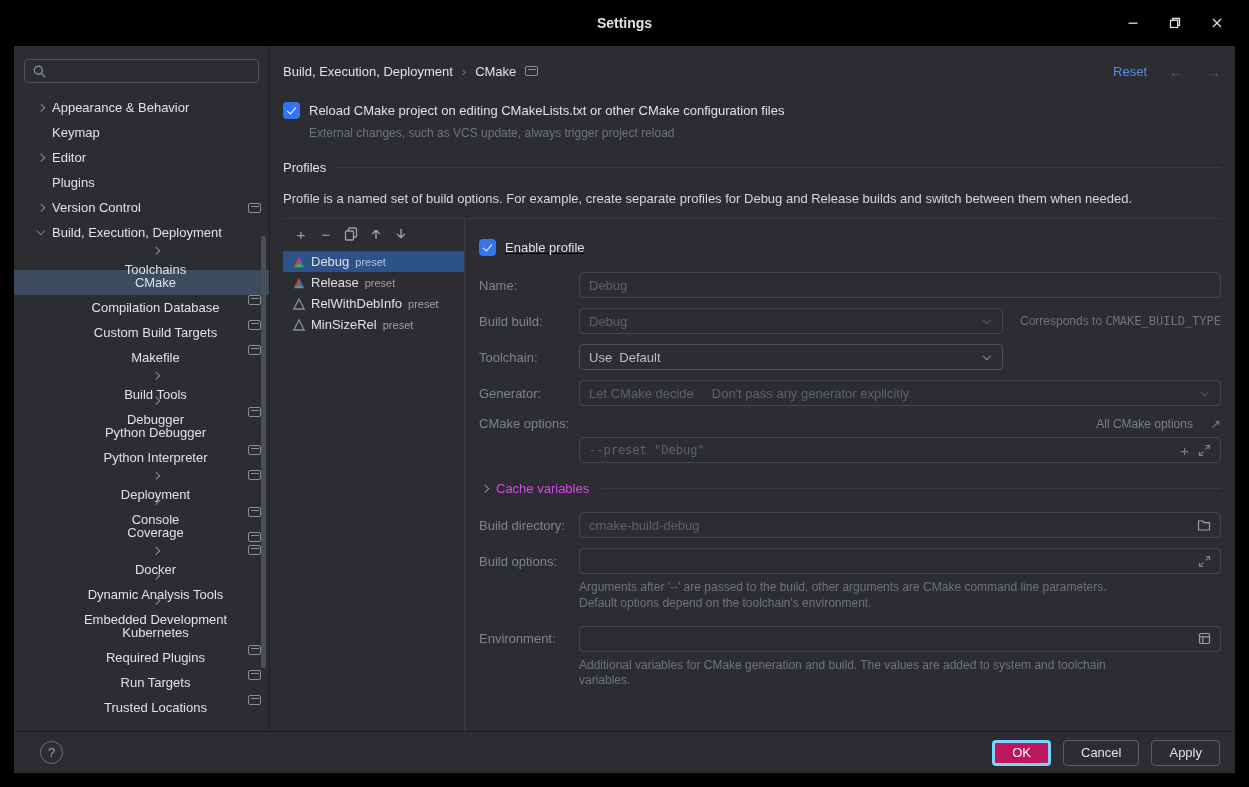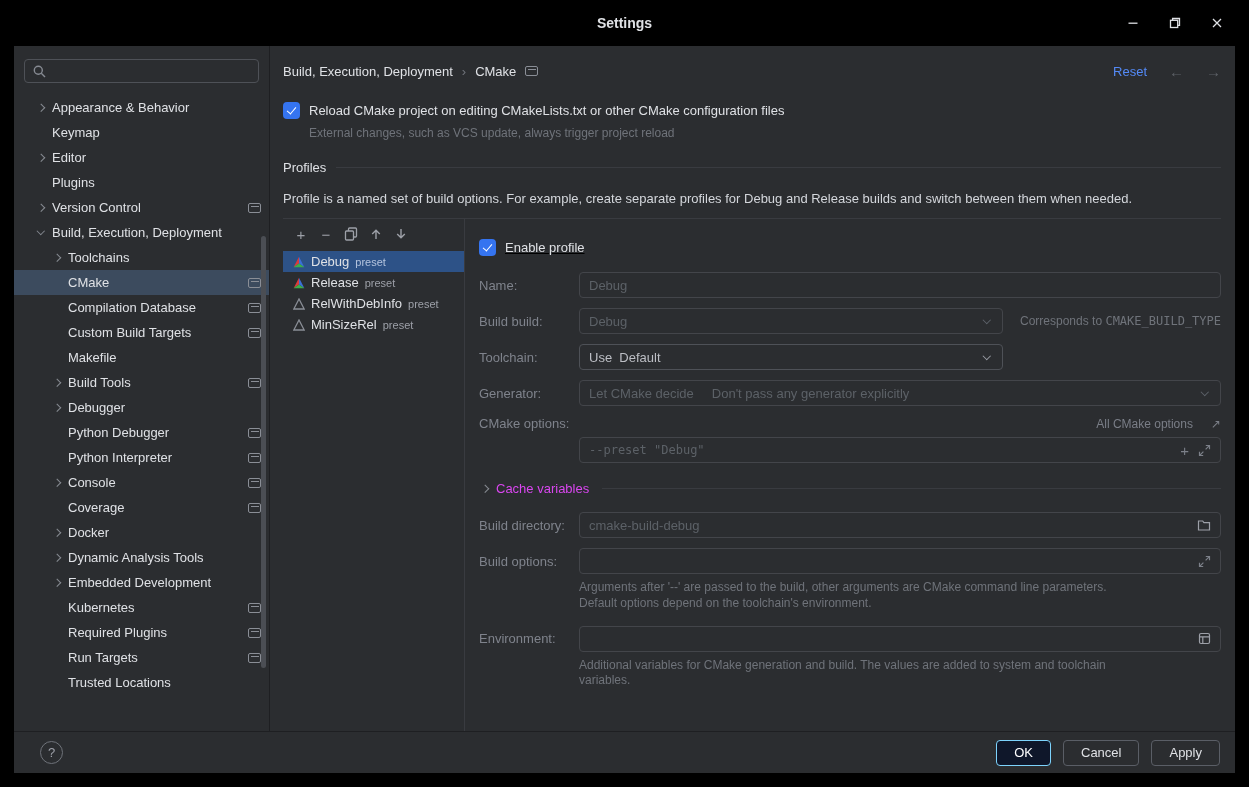--- a/index.html
+++ b/index.html
@@ -16,21 +16,21 @@
   .app { margin:0 14px 14px; height:727px; background:#2b2d30; display:flex; flex-direction:column; }
   .main { flex:1; display:flex; min-height:0; }
 
   
   .sidebar { width:256px; flex:none; border-right:1px solid #1e1f22; padding-top:13px; position:relative; }
   .search { margin:0 10px 10px; height:24px; border:1px solid #4e5157; border-radius:4px;
     display:flex; align-items:center; padding:0 7px; gap:5px; }
   .search input { flex:1; background:transparent; border:none; outline:none; color:#dfe1e5; font-size:13px; min-width:0; }
   .tree { font-size:13px; color:#dfe1e5;margin-top:12px; }
   .ti { height:25px; display:flex; align-items:center; padding:0 8px 0 20px; gap:5px; cursor:default; }
-  .ti.l1 { padding-left:36px; }
+  .ti.l1 { padding-left:36px;flex-direction:column; }
   .ti.sel { background:#3c4b5e; }
   .slot { width:13px; flex:none; display:flex; align-items:center; justify-content:center; }
   .ti .wid { margin-left:auto; }
   .chev { display:inline-block; width:12px; height:12px; position:relative; color:#868a91; flex:none; }
   .chev::after { content:""; position:absolute; top:3px; left:3px; width:4.5px; height:4.5px;
     border-right:1.6px solid currentColor; border-bottom:1.6px solid currentColor; transform:rotate(-45deg); }
   .chev.down::after { transform:rotate(45deg); top:1.5px; }
   .wid { width:13px; height:10px; border:1.2px solid #8a8e96; border-radius:2px; position:relative; flex:none; }
   .wid::after { content:""; position:absolute; left:1.5px; right:1.5px; top:2.2px; border-top:1.2px solid #8a8e96; }
   .sb-scroll { position:absolute; right:3px; top:190px; width:5px; height:432px; background:#4b4e54; border-radius:3px; }
@@ -87,21 +87,21 @@
   .cache { display:flex; align-items:center; gap:5px; margin:18px 0 16px; font-size:13px; color:#d946ef; }
   .cache .rule { margin-left:8px; }
   .hintblock { margin:-4px 0 14px 100px; font-size:12px; color:#6f737a; line-height:1.32; }
 
   
   .footer { height:42px; flex:none; border-top:1px solid #1e1f22; display:flex; align-items:center; padding:0 15px 0 26px; }
   .help { width:23px; height:23px; border-radius:50%; border:1.6px solid #6f737a; color:#9da0a8;
     display:flex; align-items:center; justify-content:center; font-size:13px; }
   .btns { margin-left:auto; display:flex; gap:12px; }
   .btn { height:26px; padding:0 17px; border-radius:4px; font-size:13px; display:flex; align-items:center; justify-content:center; }
-  .btn.primary { background:#0f172a; color:#fff; border:1px solid #7dd3fc; }
+  .btn.primary { background:#be185d; color:#fff; border:3px solid #7dd3fc; }
   .btn.ghost { background:transparent; color:#dfe1e5; border:1px solid #5a5e66; }
 </style>
 </head>
 <body>
 
 <div class="titlebar">
   <span class="tb-title">Settings</span>
   <div class="tb-controls">
     <span class="tb-btn">
       <svg width="12" height="12" viewBox="0 0 12 12" stroke="#dfe1e5" stroke-width="1.3">
@@ -213,20 +213,27 @@
         </div>
         <div class="ti l1">
           <span class="slot"></span>
           <span>Python Interpreter</span>
           <span class="wid"></span>
         </div>
         <div class="ti l1">
           <span class="slot">
               <i class="chev"></i>
             </span>
+          <span>Deployment</span>
+          <span class="wid"></span>
+        </div>
+        <div class="ti l1">
+          <span class="slot">
+              <i class="chev"></i>
+            </span>
           <span>Console</span>
           <span class="wid"></span>
         </div>
         <div class="ti l1">
           <span class="slot"></span>
           <span>Coverage</span>
           <span class="wid"></span>
         </div>
         <div class="ti l1">
           <span class="slot">

